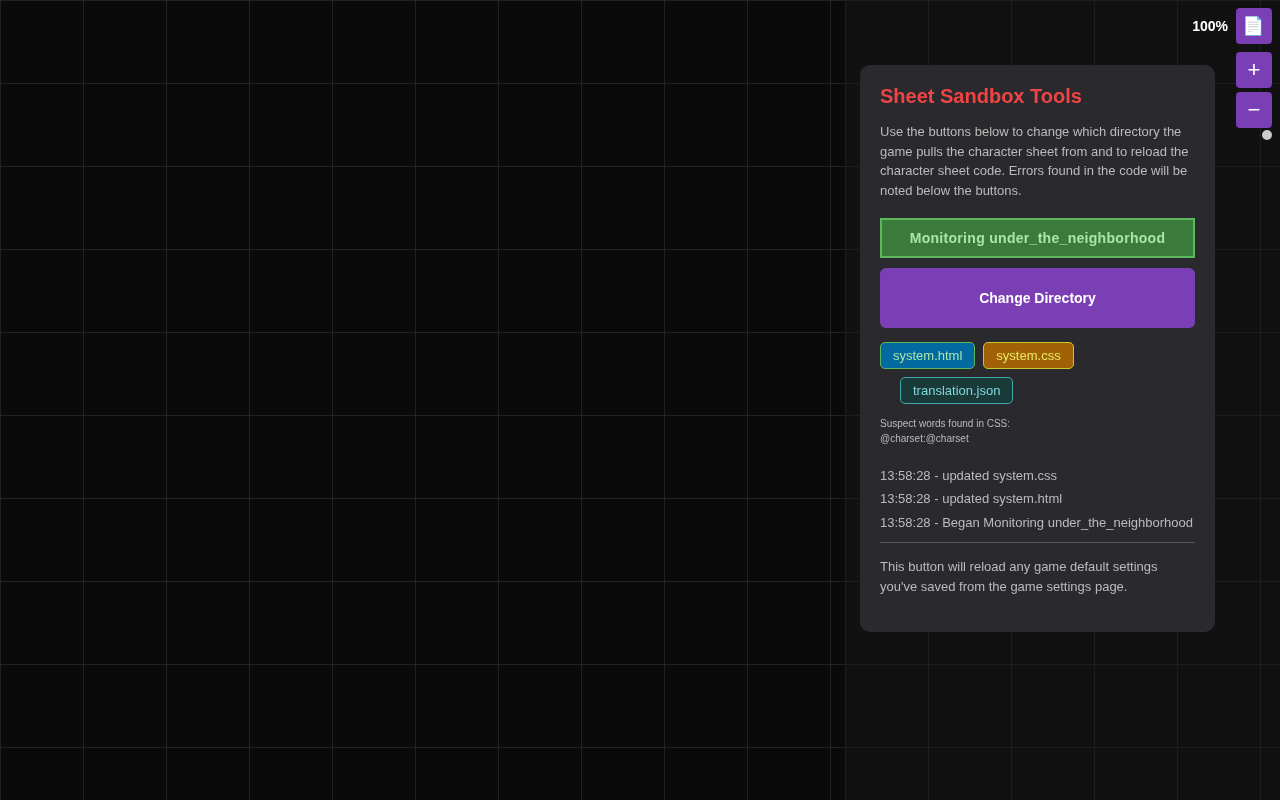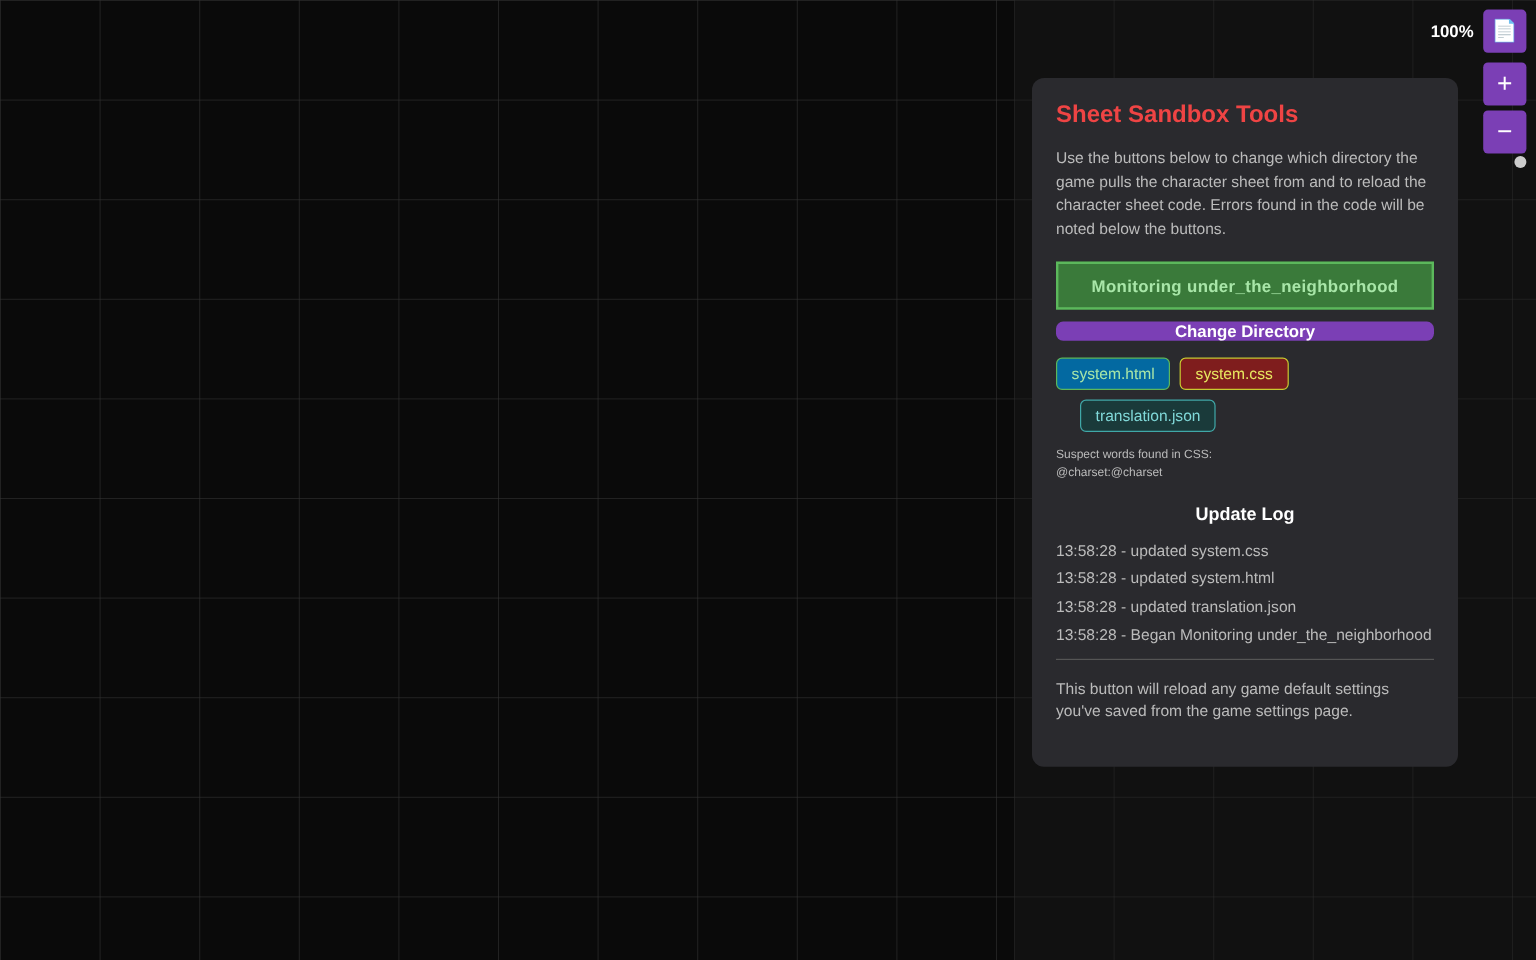--- a/index.html
+++ b/index.html
@@ -132,21 +132,21 @@
       color: #a8e6a8;
       font-size: 14px;
       font-weight: bold;
       cursor: pointer;
       margin-bottom: 10px;
       letter-spacing: 0.3px;
     }
 
     .btn-change-dir {
       width: 100%;
-      padding: 0;
+      padding: 22px;
       background: #7b3fb5;
       border: none;
       border-radius: 6px;
       color: #fff;
       font-size: 14px;
       font-weight: bold;
       cursor: pointer;
       margin-bottom: 14px;
     }
 
@@ -165,21 +165,21 @@
       cursor: pointer;
     }
 
     .badge-green {
       background: #0369a1;
       border: 1.5px solid #5cb85c;
       color: #a8e6a8;
     }
 
     .badge-yellow {
-      background: #7f1d1d;
+      background: #a16207;
       border: 1.5px solid #c8c830;
       color: #e8e860;
     }
 
     .badge-teal {
       background: #1a3a3a;
       border: 1.5px solid #40a8a8;
       color: #80d8d8;
       margin-left: 20px;
     }
@@ -277,24 +277,22 @@
     <span class="badge badge-green">system.html</span>
     <span class="badge badge-yellow">system.css</span>
     <span class="badge badge-teal">translation.json</span>
   </div>
 
   <div class="suspect-words">
     <span>Suspect words found in CSS:</span><br>
     <span>@charset:@charset</span>
   </div>
 
-  <div class="update-log-title">Update Log</div>
   <div class="update-log-entries">
     <div>13:58:28 - updated system.css</div>
     <div>13:58:28 - updated system.html</div>
-    <div>13:58:28 - updated translation.json</div>
     <div>13:58:28 - Began Monitoring under_the_neighborhood</div>
   </div>
 
   <hr class="divider">
 
   <div class="reload-desc">This button will reload any game default settings you've saved from the game settings page.</div>
 </div>
 
 </body></html>

